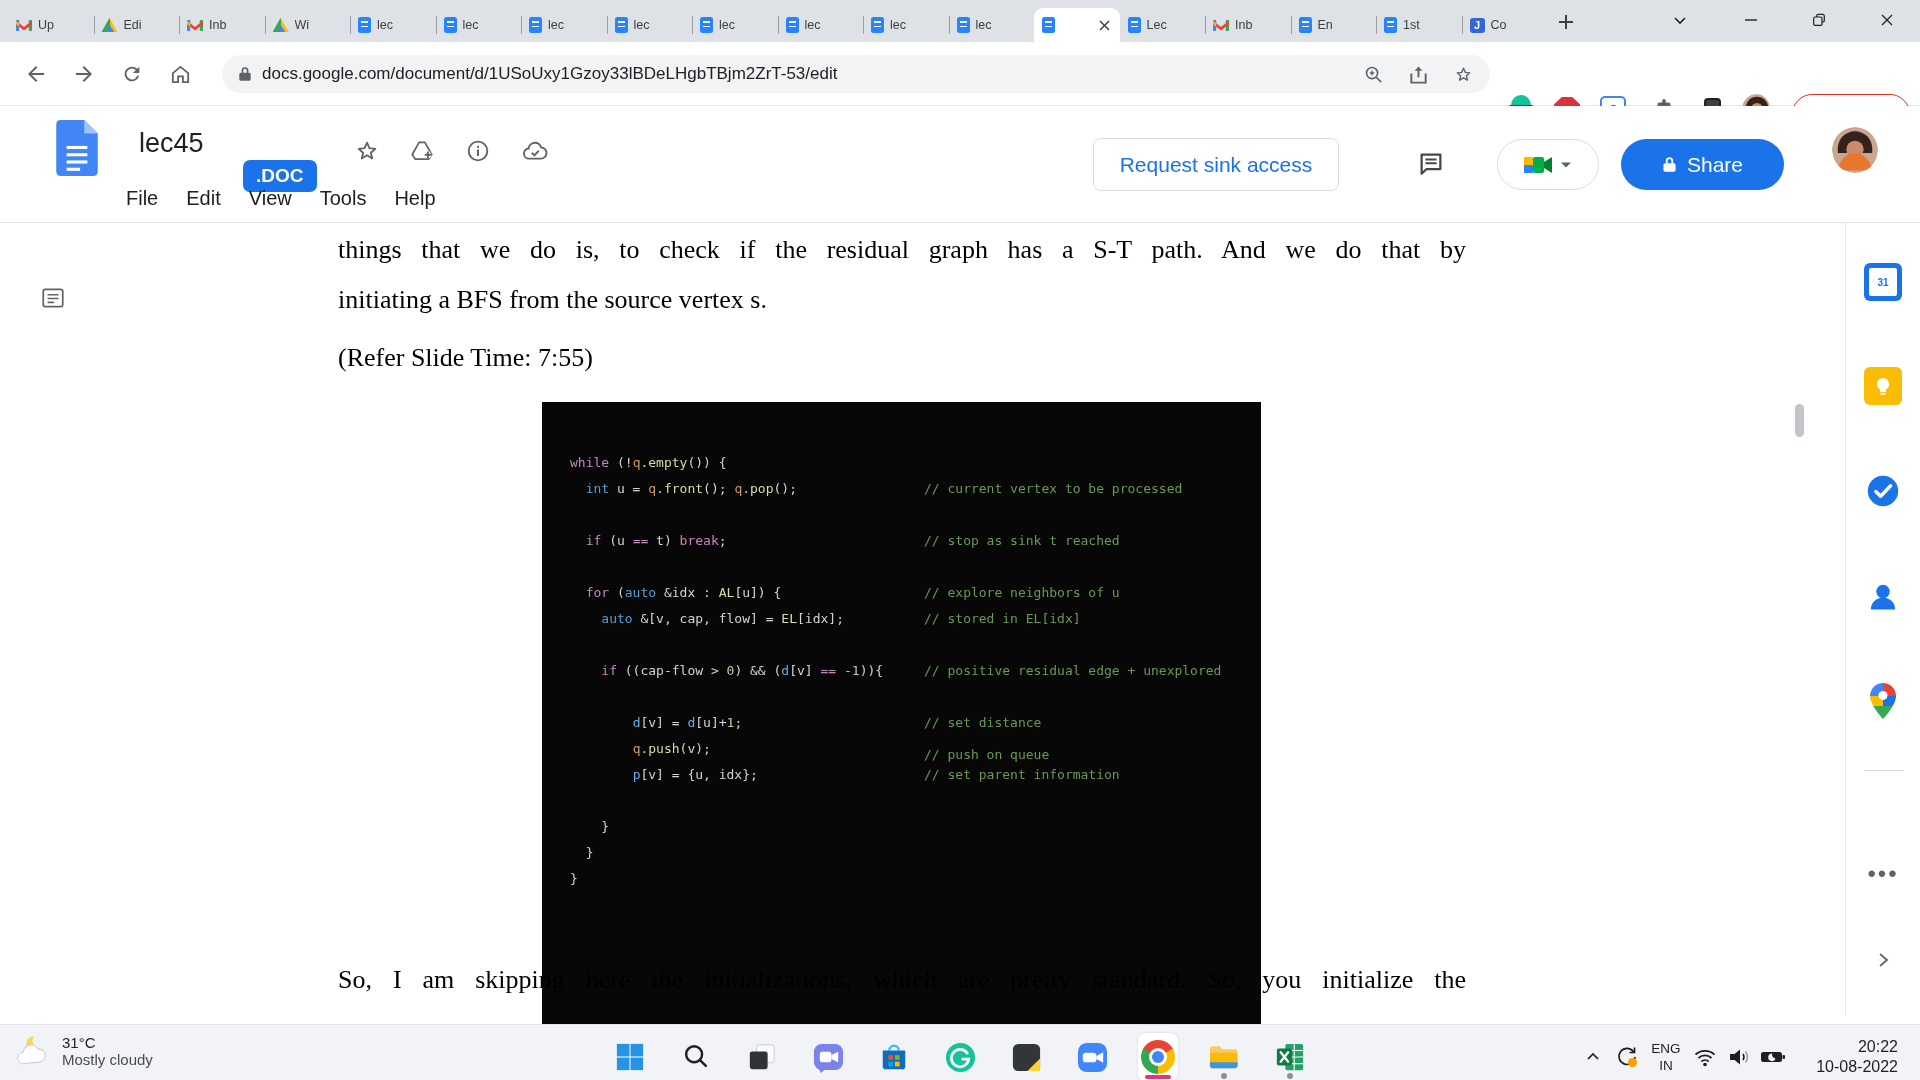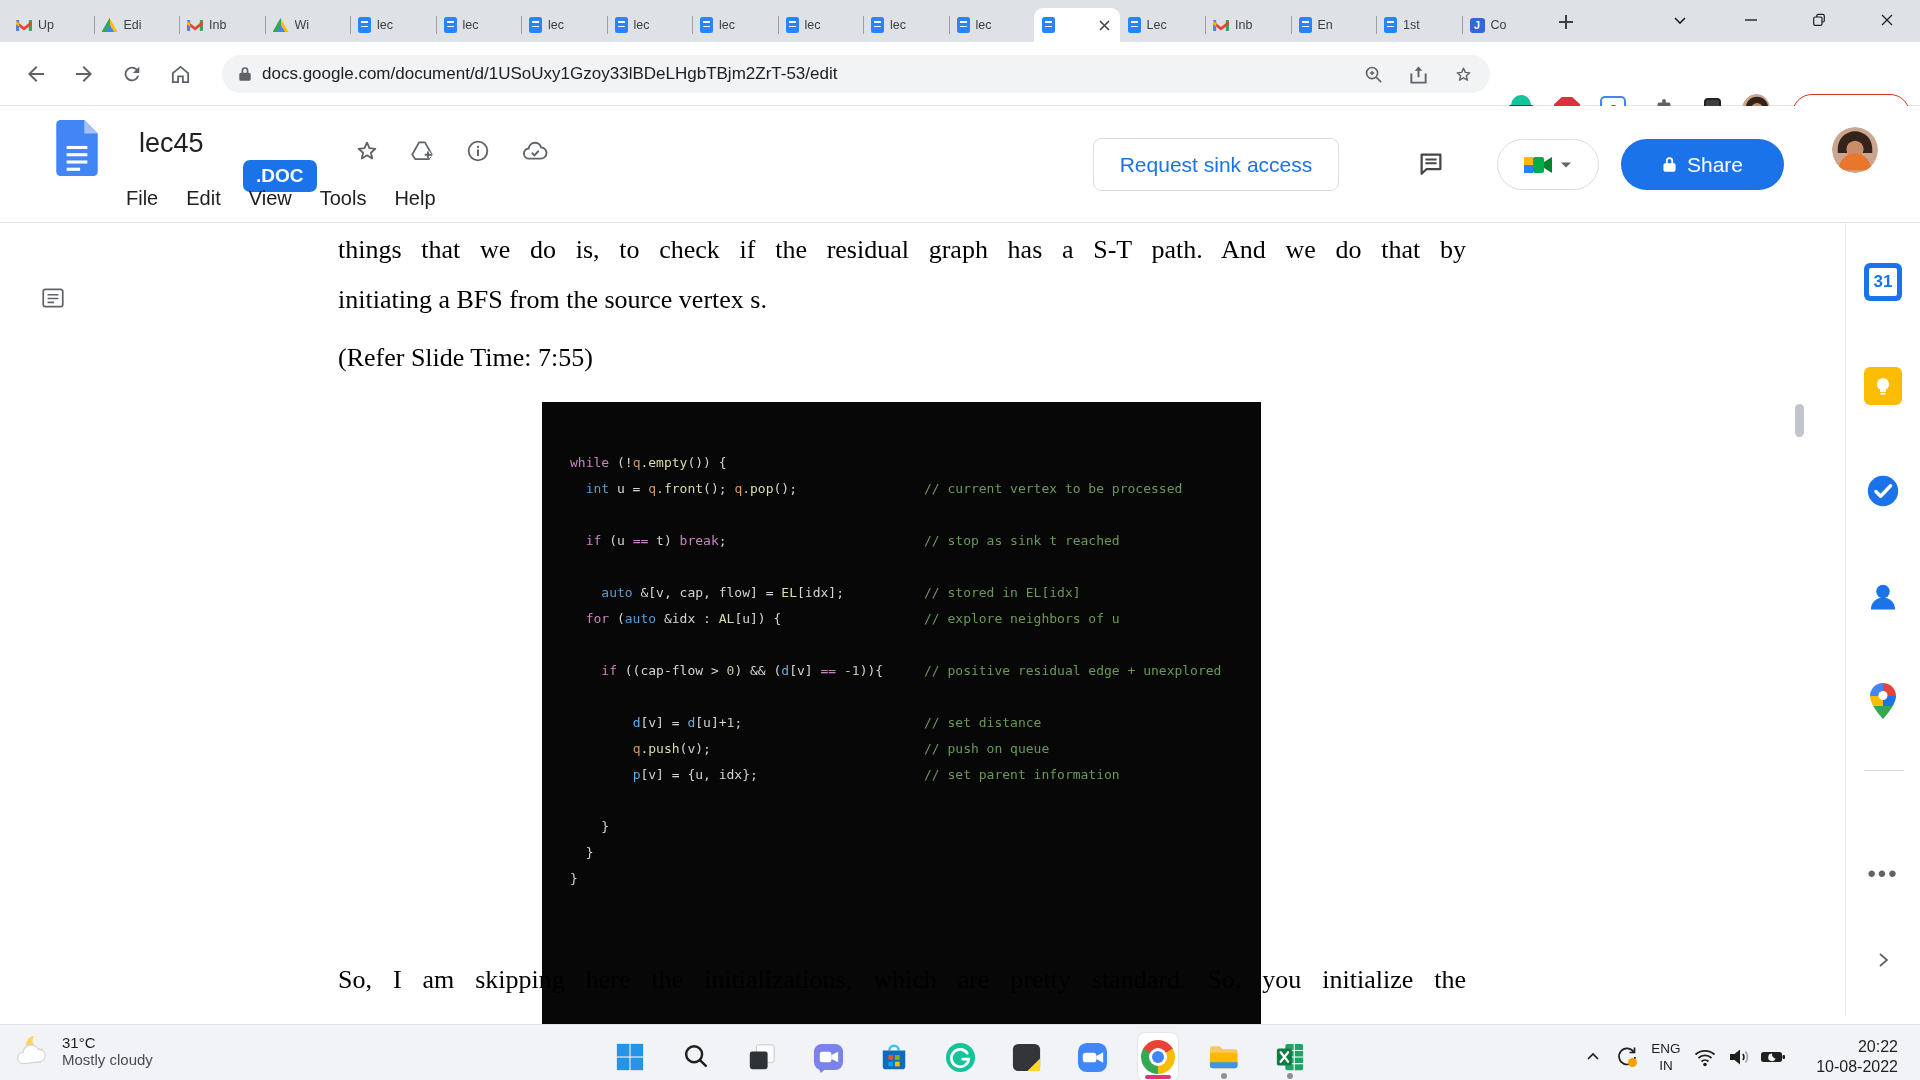--- a/index.html
+++ b/index.html
@@ -80,21 +80,21 @@
   .cl{position:relative;height:26px;font-family:"DejaVu Sans Mono",monospace;font-size:13px;line-height:26px;white-space:pre;}
   .cmt{position:absolute;top:0;color:var(--c-cm);}
   .c-kw{color:var(--c-kw)} .c-type{color:var(--c-type)} .c-fn{color:var(--c-fn)}
   .c-q{color:var(--c-q)} .c-var{color:var(--c-var)} .c-num{color:var(--c-num)} .c-pl{color:var(--c-pl)}
 
   
   .sidepanel{position:absolute;right:0;top:0;width:75px;height:100%;background:#fff;border-left:1px solid #e8eaed;box-sizing:border-box;}
   .sp-ic{position:absolute;left:50%;transform:translateX(-50%);width:42px;height:42px;display:flex;align-items:center;justify-content:center;}
   .sp-cal{width:38px;height:38px;background:#1a73e8;border-radius:6px;display:flex;align-items:center;justify-content:center;}
   .sp-cal i{width:28px;height:28px;background:#fff;border-radius:2px;font-style:normal;color:#1a73e8;font-weight:bold;
-    font-size:17px;display:flex;align-items:center;justify-content:center;}
+    font-size:10px;display:flex;align-items:center;justify-content:center;}
   .sp-keep{width:38px;height:38px;background:#fbbc04;border-radius:6px;display:flex;align-items:center;justify-content:center;}
   .sp-div{position:absolute;left:18px;width:40px;height:1px;background:#dadce0;}
 
   
   .taskbar{position:absolute;left:0;right:0;bottom:0;height:56px;background:#f1f3f7;border-top:1px solid #e2e4e8;box-sizing:border-box;}
   .weather{position:absolute;left:14px;top:7px;display:flex;align-items:center;gap:10px;}
   .w-temp{font-size:15px;color:#1f1f1f;}
   .w-desc{font-size:15px;color:#494c50;}
   .tb-icons{position:absolute;left:50%;top:0;height:64px;transform:translateX(-50%);display:flex;align-items:center;gap:26px;}
   .tb-cell{position:relative;width:40px;height:48px;display:flex;align-items:center;justify-content:center;}
@@ -453,27 +453,27 @@
 
     <div class="refer serif">(Refer Slide Time: 7:55)</div>
 
     <div class="codeblock" id="codeblock">
       <div id="code-lines">
           <div class="cl"><span><span class="c-kw">while</span><span class="c-pl"> (!</span><span class="c-q">q</span><span class="c-pl">.</span><span class="c-fn">empty</span><span class="c-pl">()) {</span></span></div>
           <div class="cl"><span>  <span class="c-type">int</span><span class="c-pl"> u = </span><span class="c-q">q</span><span class="c-pl">.</span><span class="c-fn">front</span><span class="c-pl">(); </span><span class="c-q">q</span><span class="c-pl">.</span><span class="c-fn">pop</span><span class="c-pl">();</span></span><span class="cmt" style="left: 354px;">// current vertex to be processed</span></div>
           <div class="cl"></div>
           <div class="cl"><span>  <span class="c-kw">if</span><span class="c-pl"> (u </span><span class="c-kw">==</span><span class="c-pl"> t) </span><span class="c-kw">break</span><span class="c-pl">;</span></span><span class="cmt" style="left: 354px;">// stop as sink t reached</span></div>
           <div class="cl"></div>
+          <div class="cl"><span>  <span class="c-kw">for</span><span class="c-pl"> (</span><span class="c-type">auto</span><span class="c-pl"> &amp;idx : </span><span class="c-fn">AL</span><span class="c-pl">[u]) {</span></span><span class="cmt" style="left: 354px;">// explore neighbors of u</span></div>
           <div class="cl"><span>    <span class="c-type">auto</span><span class="c-pl"> &amp;[v, cap, flow] = </span><span class="c-fn">EL</span><span class="c-pl">[idx];</span></span><span class="cmt" style="left: 354px;">// stored in EL[idx]</span></div>
-          <div class="cl"><span>  <span class="c-kw">for</span><span class="c-pl"> (</span><span class="c-type">auto</span><span class="c-pl"> &amp;idx : </span><span class="c-fn">AL</span><span class="c-pl">[u]) {</span></span><span class="cmt" style="left: 354px;">// explore neighbors of u</span></div>
           <div class="cl"></div>
           <div class="cl"><span>    <span class="c-kw">if</span><span class="c-pl"> ((cap-flow &gt; </span><span class="c-num">0</span><span class="c-pl">) &amp;&amp; (</span><span class="c-var">d</span><span class="c-pl">[v] </span><span class="c-kw">==</span><span class="c-pl"> </span><span class="c-num">-1</span><span class="c-pl">)){</span></span><span class="cmt" style="left: 354px;">// positive residual edge + unexplored</span></div>
           <div class="cl"></div>
           <div class="cl"><span>        <span class="c-var">d</span><span class="c-pl">[v] = </span><span class="c-var">d</span><span class="c-pl">[u]+</span><span class="c-num">1</span><span class="c-pl">;</span></span><span class="cmt" style="left: 354px;">// set distance</span></div>
-          <div class="cl"><span>        <span class="c-q">q</span><span class="c-pl">.</span><span class="c-fn">push</span><span class="c-pl">(v);</span></span><span class="cmt" style="left: 354px;">// push on queue</span></div>
+          <div class="cl"><span>        <span class="c-q">q</span><span class="c-pl">.</span><span class="c-fn">push</span><span class="c-pl">(v);</span></span><span class="cmt" style="left: 354px; margin-top: 6px;">// push on queue</span></div>
           <div class="cl"><span>        <span class="c-var">p</span><span class="c-pl">[v] = {u, idx};</span></span><span class="cmt" style="left: 354px;">// set parent information</span></div>
           <div class="cl"></div>
           <div class="cl"><span>    <span class="c-pl">}</span></span></div>
           <div class="cl"><span>  <span class="c-pl">}</span></span></div>
           <div class="cl"><span><span class="c-pl">}</span></span></div>
         </div>
     </div>
 
     <div class="para2 serif jline">So, I am skipping here the initializations, which are pretty standard. So, you initialize the</div>
 

